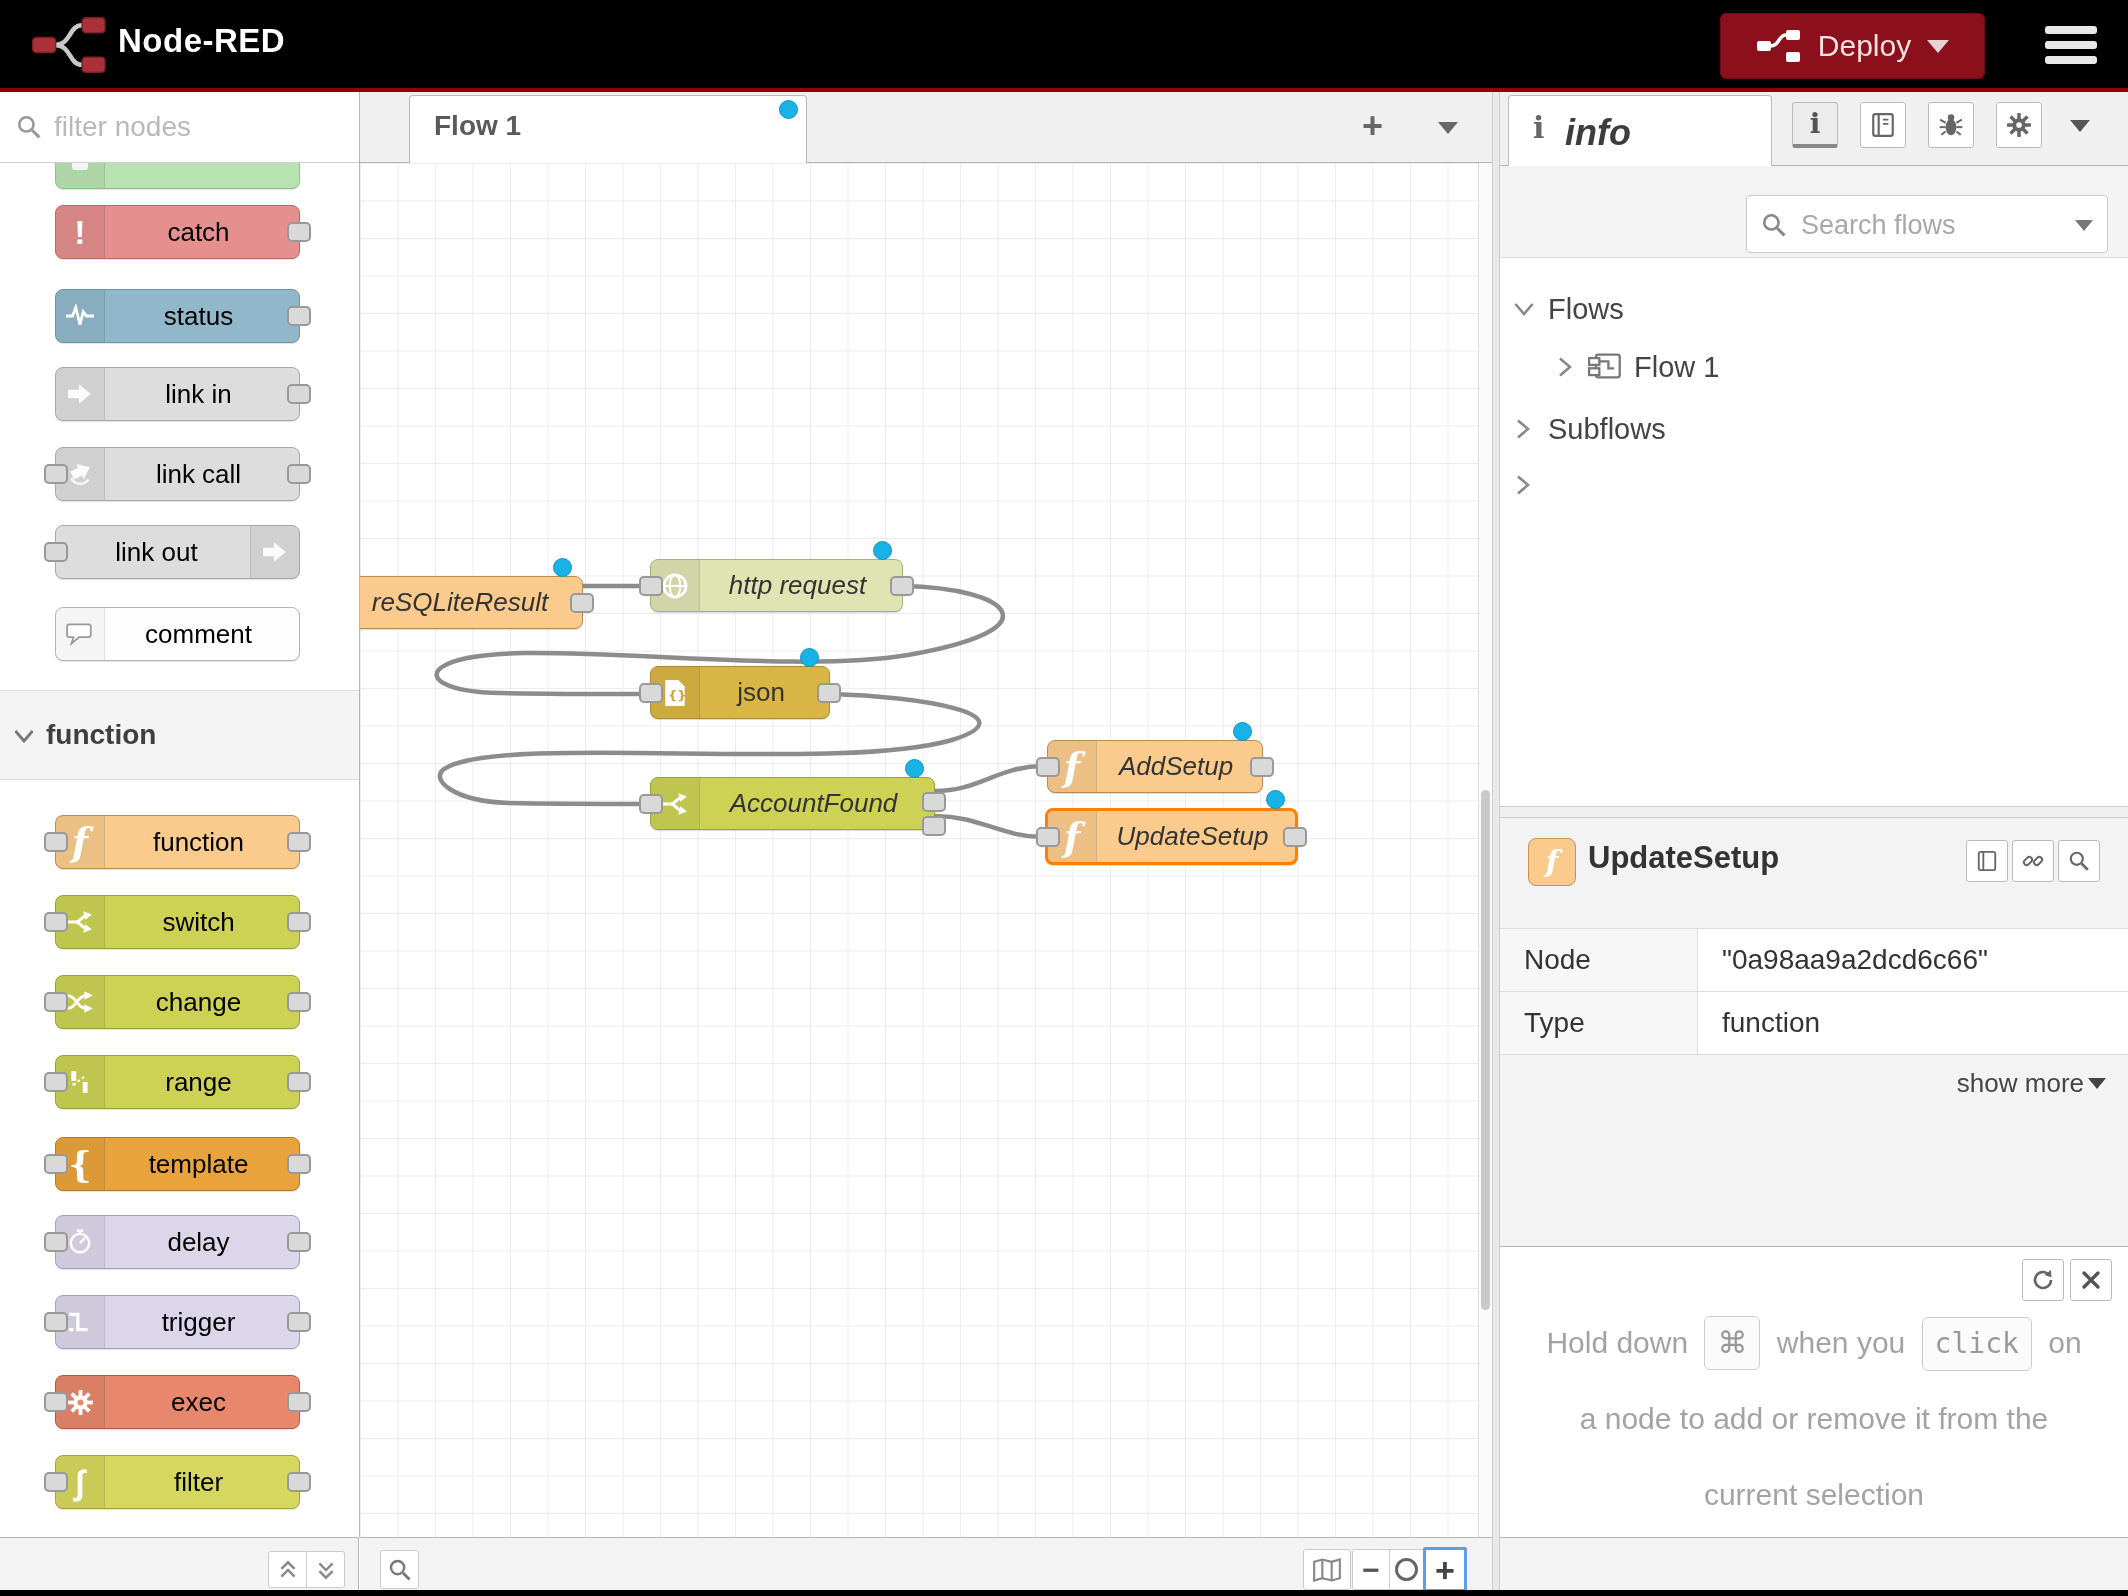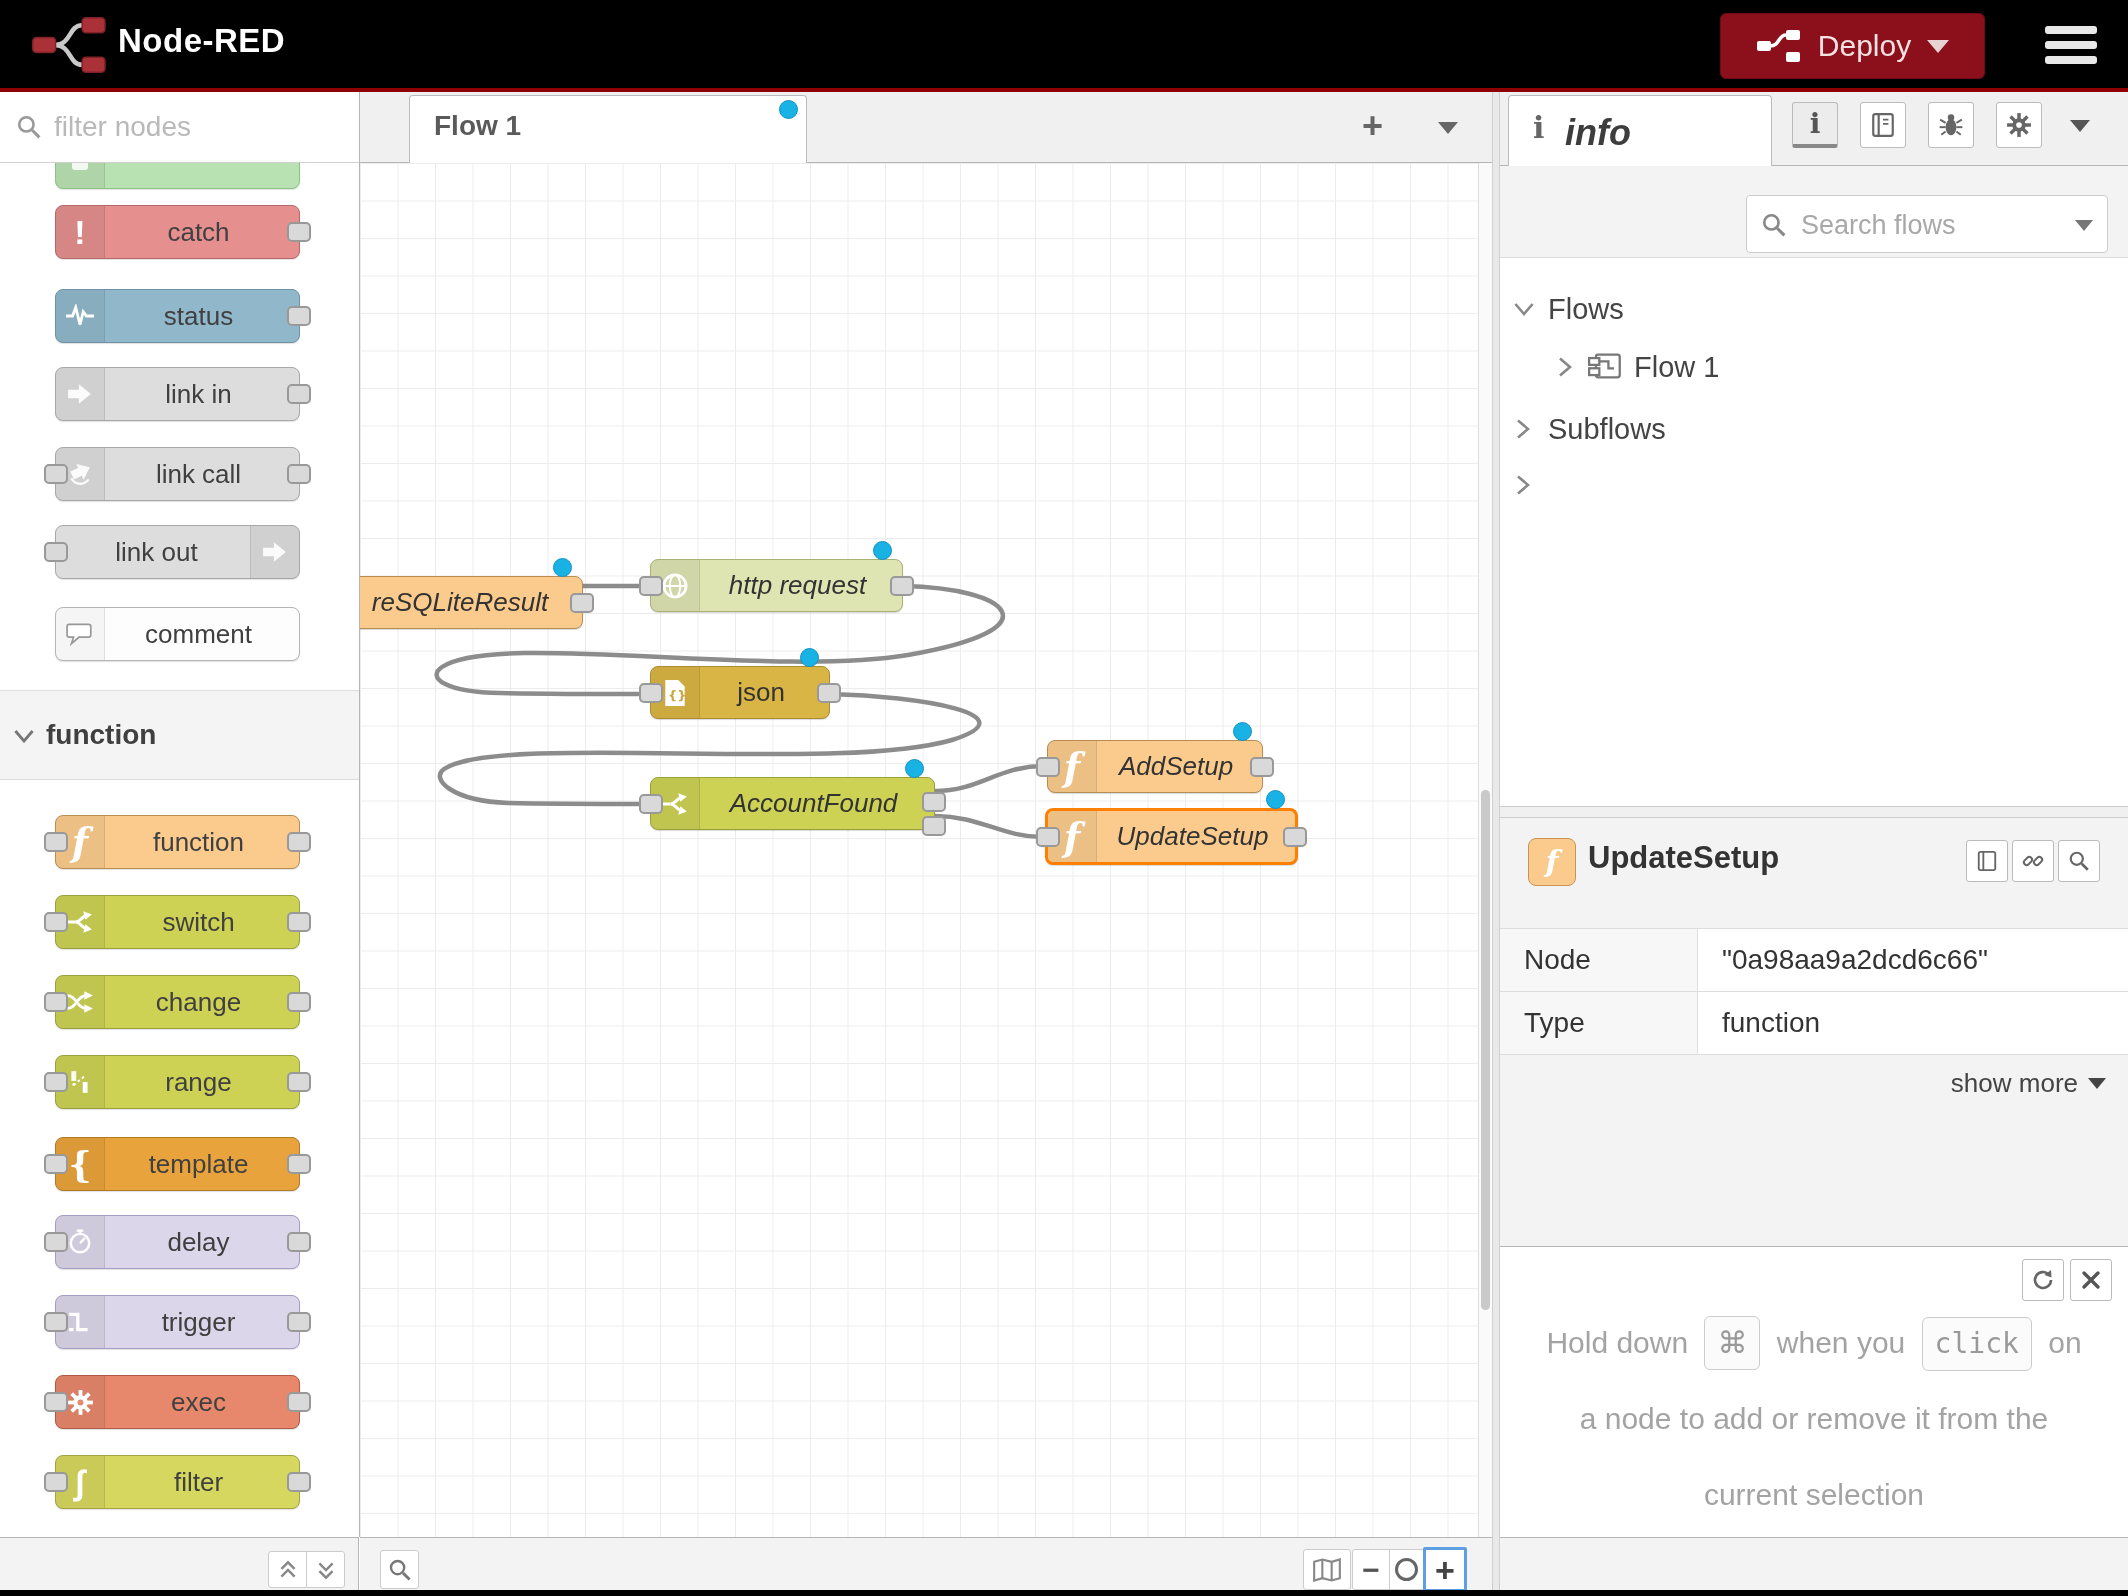--- a/index.html
+++ b/index.html
@@ -20,21 +20,21 @@
   #palette{left:0;top:92px;width:359px;height:1445px;background:#fff;border-right:1px solid #b5b5b5;}
   #palette-search{position:absolute;left:0;top:0;width:100%;height:70px;background:#fff;border-bottom:1px solid #d0d0d0;}
   #palette-search input{position:absolute;left:52px;top:12px;width:280px;height:44px;border:0;outline:none;
       font-size:28px;color:#555;font-family:"Liberation Sans",sans-serif;}
   #palette-search input::placeholder{color:#b9b9b9;}
   #palette-list{position:absolute;left:0;top:71px;width:100%;height:1374px;overflow:hidden;background:#fff;}
   .pnode{position:absolute;left:55px;width:245px;height:54px;border-radius:8px;border:1px solid;box-sizing:border-box;cursor:grab;box-shadow:0 1px 1px rgba(0,0,0,.12);}
   .picon{position:absolute;left:0;top:0;bottom:0;width:48px;background:rgba(0,0,0,.06);
       border-right:1px solid rgba(0,0,0,.09);display:flex;align-items:center;justify-content:center;border-radius:7px 0 0 7px;}
   .picon.right{left:auto;right:0;border-right:none;border-left:1px solid rgba(0,0,0,.09);border-radius:0 7px 7px 0;}
-  .plabel{position:absolute;left:48px;right:6px;top:0;text-align:center;line-height:52px;font-size:26px;color:#404040;}
+  .plabel{position:absolute;left:48px;right:6px;top:0;text-align:center;line-height:52px;font-size:26px;color:#000000;}
   .plabel.leftside{left:6px;right:48px;}
   .pport{position:absolute;width:20px;height:16px;background:#d9d9d9;border:2px solid #999;border-radius:5px;top:50%;transform:translateY(-50%);}
   .pport.l{left:-12px;} .pport.r{right:-12px;}
   .cat-header{position:absolute;left:0;width:359px;height:90px;background:#f4f4f4;border-top:1px solid #ddd;border-bottom:1px solid #ddd;box-sizing:border-box;cursor:pointer;}
   .cat-header .lbl{position:absolute;left:46px;top:0;line-height:88px;font-size:28px;font-weight:bold;color:#3f3f3f;}
   .glyph{color:#fff;font-weight:bold;}
   .fglyph{font-family:"DejaVu Serif",serif;font-style:italic;font-weight:bold;font-size:38px;color:#fff;line-height:1;}
   
   #tabbar{left:360px;top:92px;width:1132px;height:71px;background:#f0f0f0;border-bottom:1px solid #b5b5b5;box-sizing:border-box;}
   #flow-tab{position:absolute;left:49px;top:3px;width:398px;height:68px;background:#fff;border:1px solid #bbb;border-bottom:none;border-radius:4px 4px 0 0;box-sizing:border-box;cursor:pointer;}
@@ -80,21 +80,21 @@
   #hsplit{position:absolute;left:0;top:714px;width:100%;height:12px;background:#f0f0f0;border-top:1px solid #ccc;border-bottom:1px solid #ccc;box-sizing:border-box;cursor:row-resize;}
   #nodepanel{position:absolute;left:0;top:726px;width:100%;height:428px;background:#f3f3f3;}
   #nodepanel .nodeicon{position:absolute;left:28px;top:20px;width:46px;height:46px;background:#fbcb8d;border:1px solid #c89454;border-radius:8px;display:flex;align-items:center;justify-content:center;}
   #nodepanel .title{position:absolute;left:88px;top:22px;font-size:31px;font-weight:bold;color:#333;}
   #infotable{position:absolute;left:0;top:110px;width:100%;border-top:1px solid #ddd;}
   .irow{position:relative;height:62px;border-bottom:1px solid #ddd;background:#fff;}
   .irow .k{position:absolute;left:0;top:0;width:198px;height:62px;background:#f7f7f7;border-right:1px solid #ddd;box-sizing:border-box;
       line-height:62px;padding-left:24px;font-size:28px;color:#333;}
   .irow .v{position:absolute;left:222px;top:0;right:0;line-height:62px;font-size:28px;color:#333;}
   .red{color:#ad1625;}
-  #showmore{position:absolute;right:22px;top:250px;font-size:26px;color:#444;cursor:pointer;display:flex;align-items:center;gap:10px;}
+  #showmore{position:absolute;right:22px;top:250px;font-size:26px;color:#444;cursor:pointer;display:flex;align-items:center;gap:4px;}
   #helppanel{position:absolute;left:0;top:1154px;width:100%;height:291px;background:#fff;border-top:1px solid #b5b5b5;box-sizing:border-box;}
   #helptext{position:absolute;left:34px;top:58px;width:560px;text-align:center;font-size:30px;color:#a3a3a3;line-height:76px;}
   .key{display:inline-block;border:1px solid #ccc;border-radius:6px;background:#fbfbfb;padding:0 12px;margin:0 8px;color:#999;line-height:52px;}
   .mono{font-family:"DejaVu Sans Mono",monospace;font-size:28px;}
   svg.ic{display:block;}
 </style>
 </head>
 <body>
 
 <div id="app">

